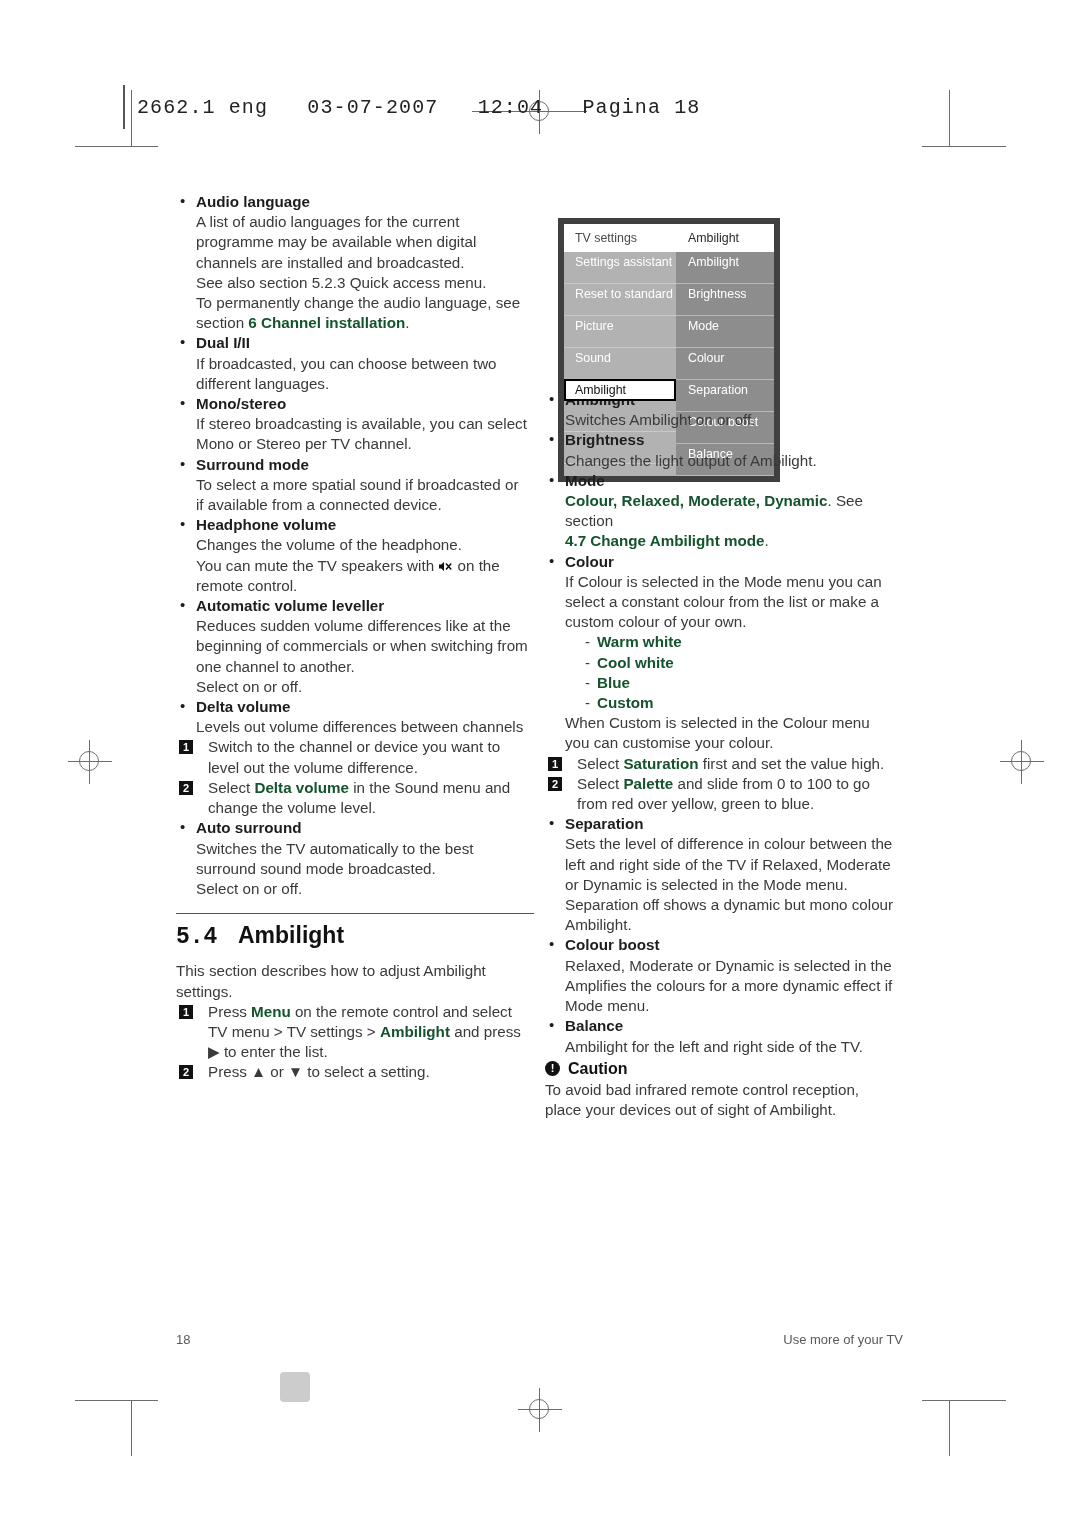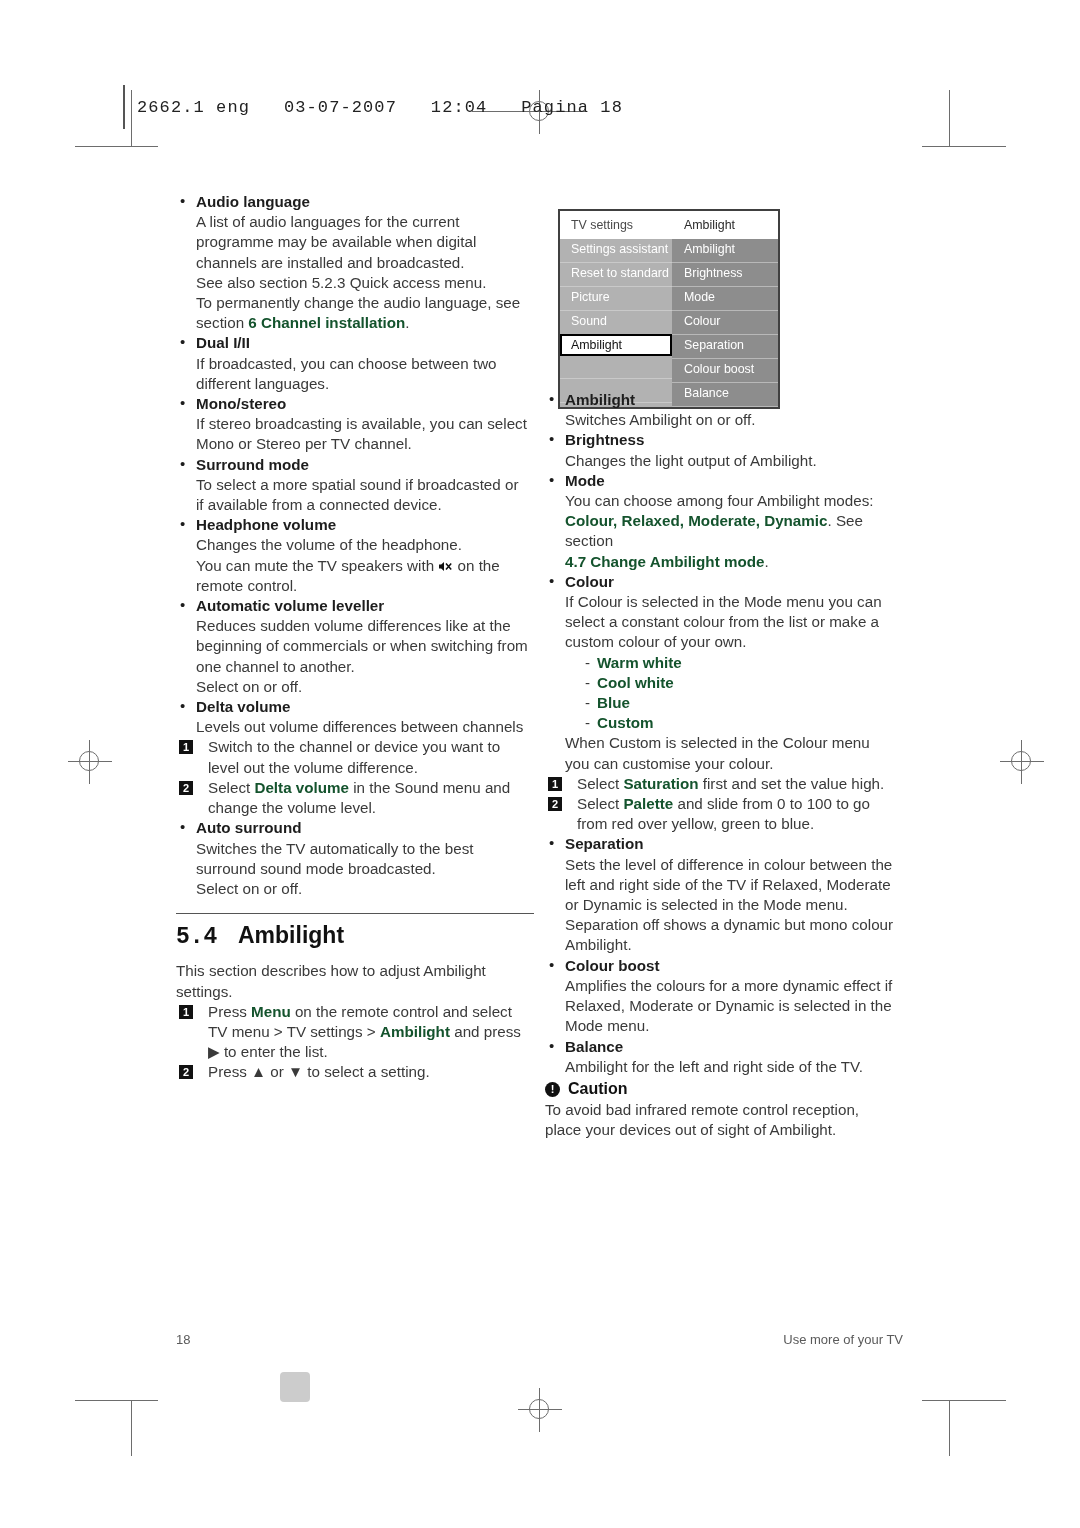--- a/index.html
+++ b/index.html
@@ -61,21 +61,21 @@
     left: 123px;
     top: 85px;
     height: 44px;
     display: flex;
     align-items: center;
     border-left: 2px solid #555;
     padding-left: 12px;
   }
   .slug-text {
     font-family: "Liberation Mono", monospace;
-    font-size: 17px;
+    font-size: 20px;
     letter-spacing: 1.1px;
     color: #222;
     white-space: pre;
   }
 
   
   .col {
     position: absolute;
     width: 358px;
     font-size: 15.2px;
@@ -176,40 +176,40 @@
     font-size: 11px;
     line-height: 15px;
     text-align: center;
     font-weight: bold;
   }
 
   
   .menu {
     position: absolute;
     left: 558px;
-    top: 209px;
+    top: 218px;
     width: 222px;
     background: #ffffff;
-    border: 2px solid #404040;
+    border: 6px solid #404040;
     box-sizing: border-box;
     font-size: 12.4px;
   }
   .menu-head {
     display: flex;
     background: #ffffff;
     height: 28px;
     align-items: center;
   }
   .menu-head .mh-l { width: 112px; padding-left: 11px; color: #4a4a4a; box-sizing: border-box;}
   .menu-head .mh-r { flex: 1; padding-left: 12px; color: #2a2a2a; box-sizing: border-box;}
   .menu-cols { display: flex; }
   .menu-col-l { width: 112px; background: #b2b2b2; }
   .menu-col-r { flex: 1; background: #8d8d8d; }
   .mrow {
-    height: 24px;
+    height: 32px;
     line-height: 20px;
     padding-left: 11px;
     color: #ffffff;
     border-bottom: 1px solid #c9c9c9;
     box-sizing: border-box;
     white-space: nowrap;
     overflow: hidden;
   }
   .menu-col-r .mrow {
     padding-left: 12px;
@@ -426,21 +426,20 @@
     <p class="hd">Brightness</p>
   </div>
   <div class="body-ind">
     <p>Changes the light output of Ambilight.</p>
   </div>
 
   <div class="bul">
     <p class="hd">Mode</p>
   </div>
   <div class="body-ind">
-    <p>You can choose among four Ambilight modes:</p>
     <p><span class="b">Colour, Relaxed, Moderate, Dynamic</span><span>. See section</span></p>
     <p><span class="b">4.7 Change Ambilight mode</span><span>.</span></p>
   </div>
 
   <div class="bul">
     <p class="hd">Colour</p>
   </div>
   <div class="body-ind">
     <p>If Colour is selected in the Mode menu you can</p>
     <p>select a constant colour from the list or make a</p>
@@ -471,22 +470,22 @@
     <p>left and right side of the TV if Relaxed, Moderate</p>
     <p>or Dynamic is selected in the Mode menu.</p>
     <p>Separation off shows a dynamic but mono colour</p>
     <p>Ambilight.</p>
   </div>
 
   <div class="bul">
     <p class="hd">Colour boost</p>
   </div>
   <div class="body-ind">
+    <p>Relaxed, Moderate or Dynamic is selected in the</p>
     <p>Amplifies the colours for a more dynamic effect if</p>
-    <p>Relaxed, Moderate or Dynamic is selected in the</p>
     <p>Mode menu.</p>
   </div>
 
   <div class="bul">
     <p class="hd">Balance</p>
   </div>
   <div class="body-ind">
     <p>Ambilight for the left and right side of the TV.</p>
   </div>
 

